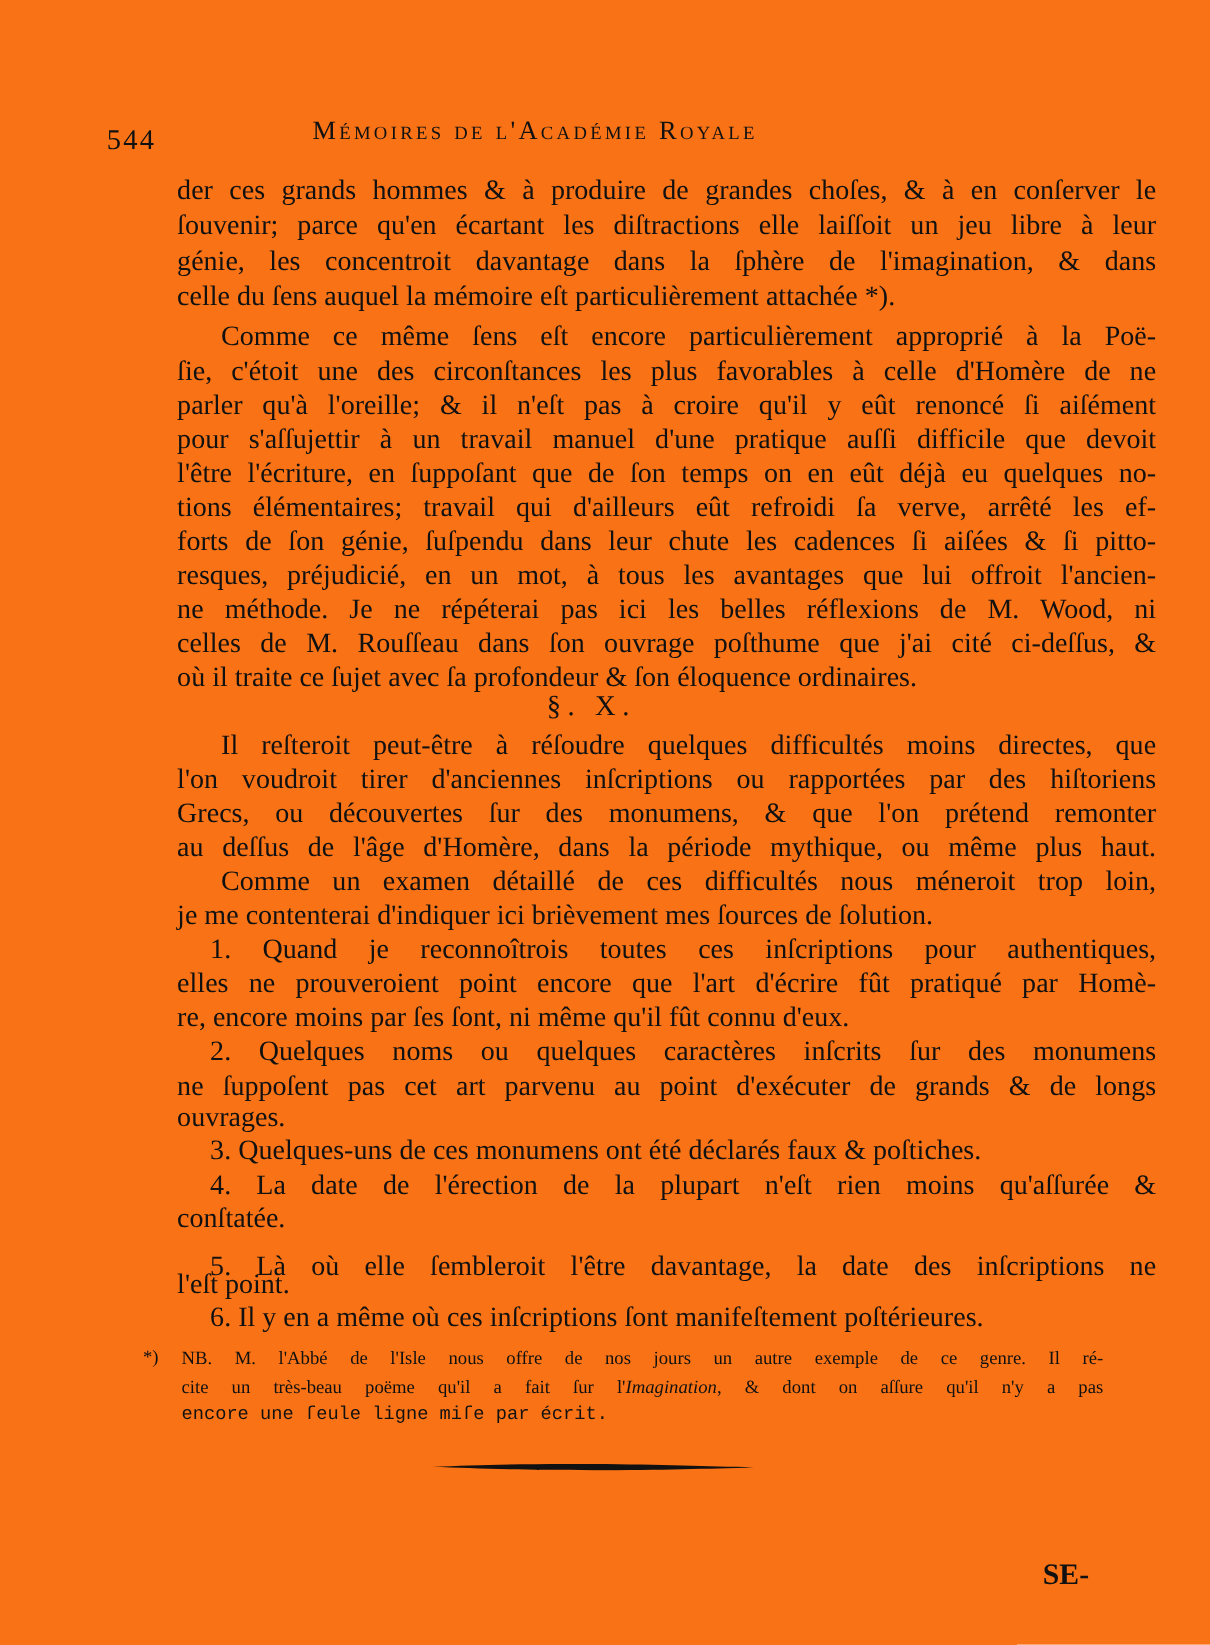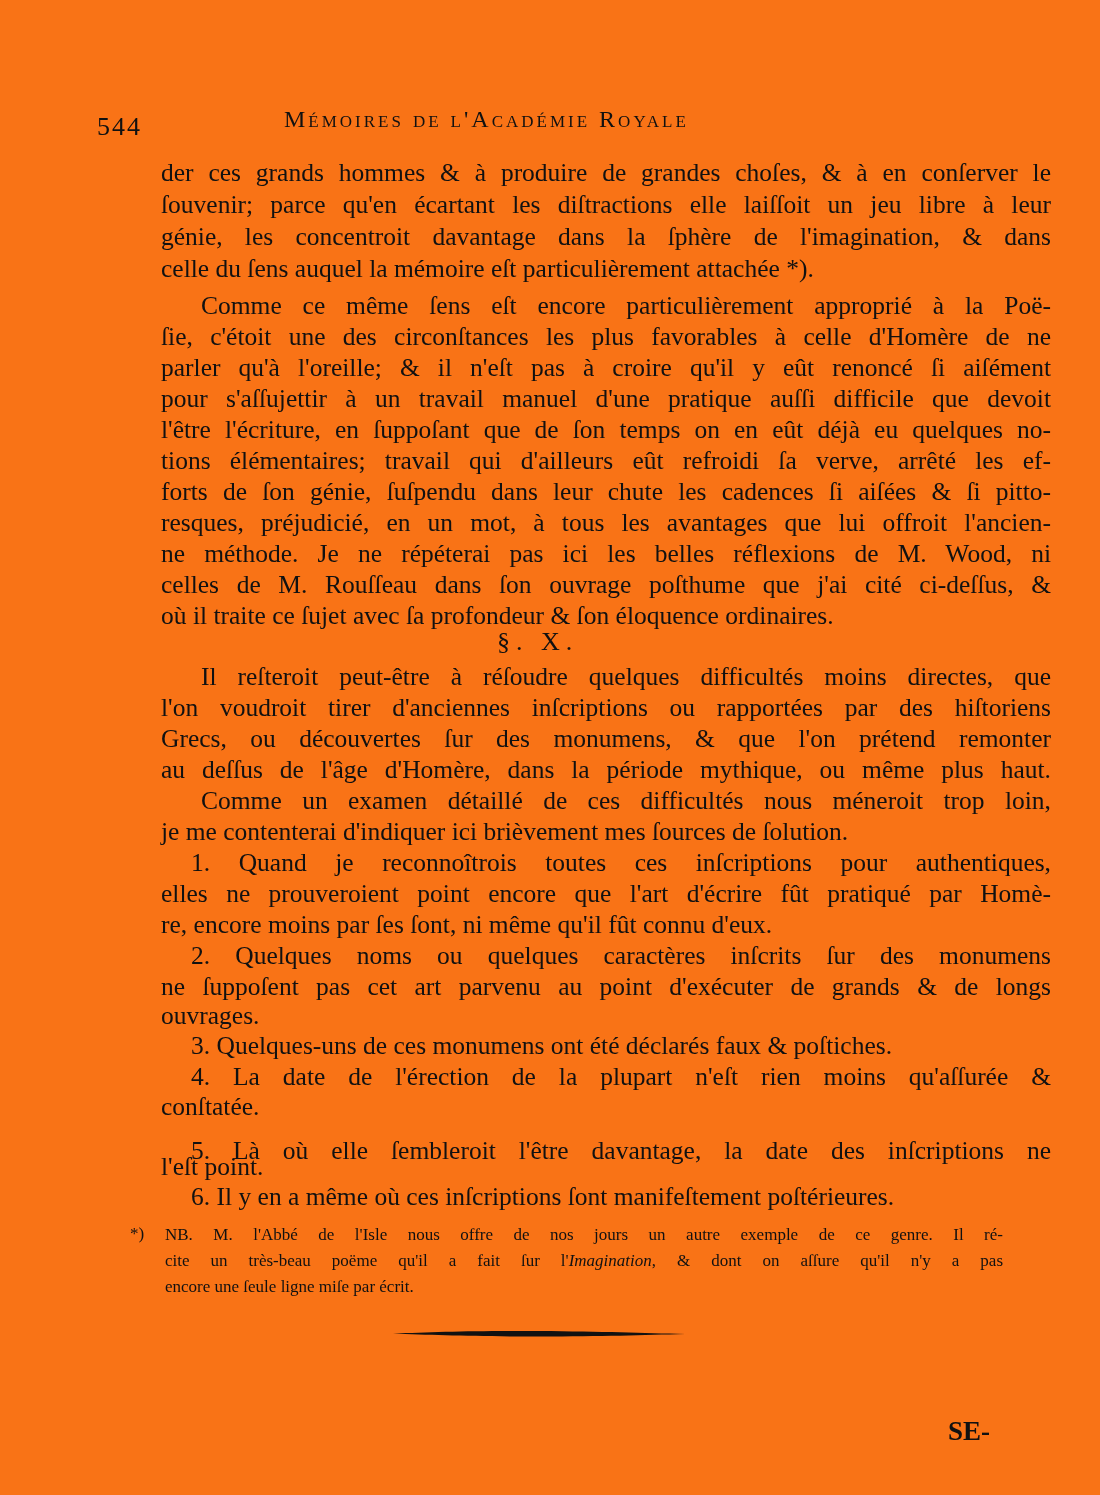--- a/index.html
+++ b/index.html
@@ -6,21 +6,21 @@
     body { width: 1100px; height: 1495px; position: relative; overflow: hidden; }
     .page { position: absolute; left: 0; top: 0; width: 1100px; height: 1495px; background: #f97316; color: #111; font-family: "Liberation Serif", "DejaVu Serif", serif; }
     .page-number { position: absolute; left: 97px; top: 112px; font-size: 26px; letter-spacing: 2px; }
     .running-head { position: absolute; left: 284px; top: 106px; font-size: 24px; letter-spacing: 3px; font-variant: small-caps; }
     .line { position: absolute; left: 117px; width: 890px; font-size: 25.5px; line-height: 30px; white-space: nowrap; text-align: justify; text-align-last: justify; margin-left: 44px; }
     .line.last { text-align-last: left; }
     .line.indent { left: 157px; width: 850px; }
     .line.sub { left: 147px; width: 860px; }
     .section-heading { position: absolute; left: 497px; top: 627px; font-size: 26px; letter-spacing: 6px; }
     .fn { position: absolute; left: 165px; width: 838px; font-size: 17px; line-height: 22px; white-space: nowrap; text-align: justify; text-align-last: justify; }
-    .fn.last { text-align-last: left; }
+    .fn.last { text-align-last: left; font-family: Liberation Mono, monospace; }
     .fn-marker { position: absolute; left: 130px; top: 1224px; font-size: 17px; }
     .ornament { position: absolute; left: 393px; top: 1330px; width: 292px; height: 7px; }
     .catchword { position: absolute; left: 948px; top: 1416px; font-size: 27px; font-weight: bold; }
     em { font-style: italic; }
   </style>
 </head>
 <body>
 
 <div class="page">
 

